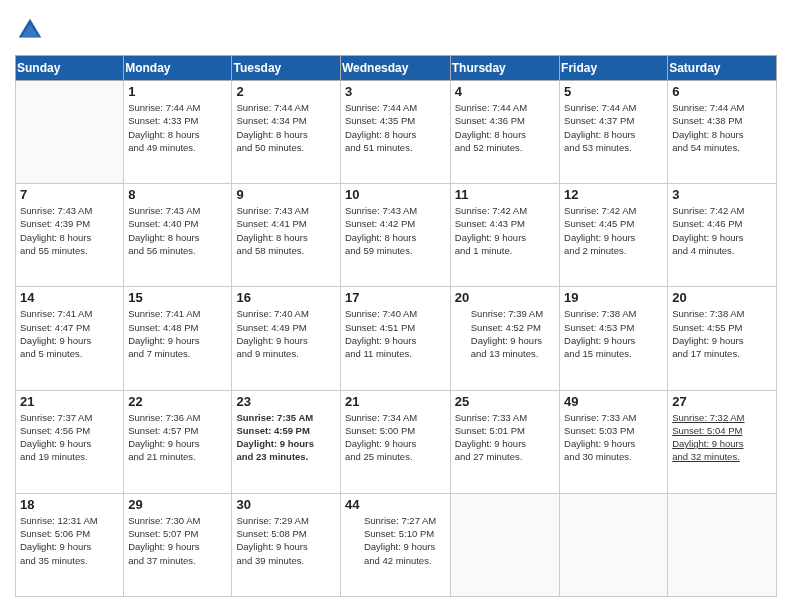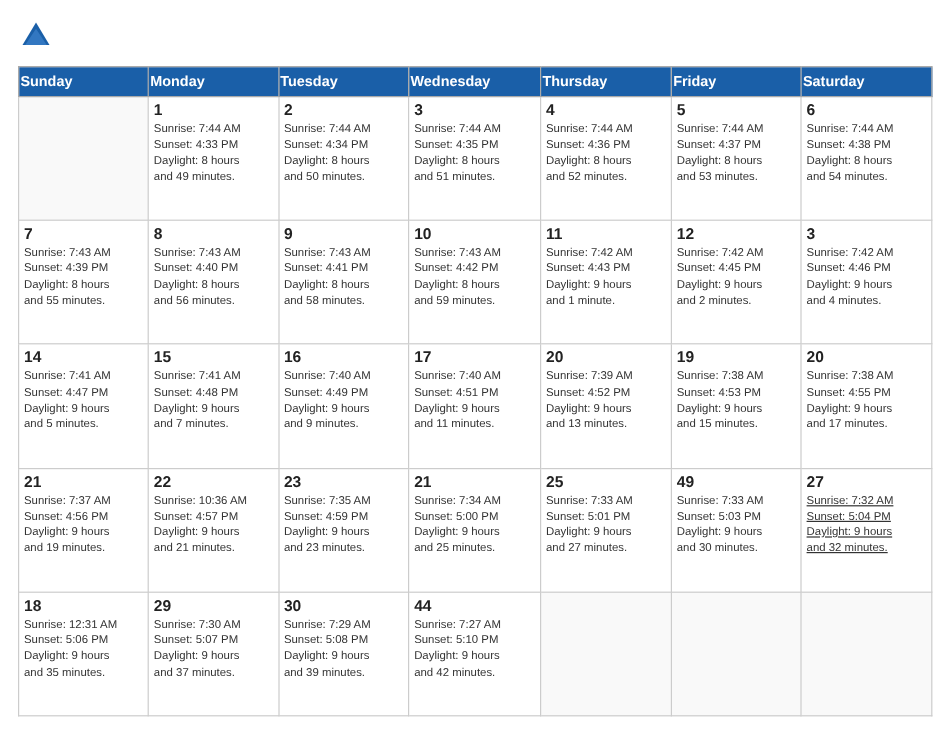--- a/index.html
+++ b/index.html
@@ -245,21 +245,21 @@
           </td>
           <td>
             <span class="day-number">17</span>
             <div class="day-info" style="white-space: pre-line;">Sunrise: 7:40 AM
 Sunset: 4:51 PM
 Daylight: 9 hours
 and 11 minutes.</div>
           </td>
           <td>
             <span class="day-number">20</span>
-            <div class="day-info" style="white-space: pre-line;">Sunrise: 7:39 AM
+            <div class="day-info" style="white-space: pre-line; margin-left: 16px;">Sunrise: 7:39 AM
 Sunset: 4:52 PM
 Daylight: 9 hours
 and 13 minutes.</div>
           </td>
           <td>
             <span class="day-number">19</span>
             <div class="day-info" style="white-space: pre-line;">Sunrise: 7:38 AM
 Sunset: 4:53 PM
 Daylight: 9 hours
 and 15 minutes.</div>
@@ -275,28 +275,28 @@
         <tr>
           <td>
             <span class="day-number">21</span>
             <div class="day-info" style="white-space: pre-line;">Sunrise: 7:37 AM
 Sunset: 4:56 PM
 Daylight: 9 hours
 and 19 minutes.</div>
           </td>
           <td>
             <span class="day-number">22</span>
-            <div class="day-info" style="white-space: pre-line;">Sunrise: 10:36 AM
+            <div class="day-info" style="white-space: pre-line;">Sunrise: 7:36 AM
 Sunset: 4:57 PM
 Daylight: 9 hours
 and 21 minutes.</div>
           </td>
           <td>
             <span class="day-number">23</span>
-            <div class="day-info" style="white-space: pre-line;">Sunrise: 7:35 AM
+            <div class="day-info" style="white-space: pre-line; font-weight: bold;">Sunrise: 7:35 AM
 Sunset: 4:59 PM
 Daylight: 9 hours
 and 23 minutes.</div>
           </td>
           <td>
             <span class="day-number">21</span>
             <div class="day-info" style="white-space: pre-line;">Sunrise: 7:34 AM
 Sunset: 5:00 PM
 Daylight: 9 hours
 and 25 minutes.</div>
@@ -340,21 +340,21 @@
           </td>
           <td>
             <span class="day-number">30</span>
             <div class="day-info" style="white-space: pre-line;">Sunrise: 7:29 AM
 Sunset: 5:08 PM
 Daylight: 9 hours
 and 39 minutes.</div>
           </td>
           <td>
             <span class="day-number">44</span>
-            <div class="day-info" style="white-space: pre-line;">Sunrise: 7:27 AM
+            <div class="day-info" style="white-space: pre-line; margin-left: 19px;">Sunrise: 7:27 AM
 Sunset: 5:10 PM
 Daylight: 9 hours
 and 42 minutes.</div>
           </td>
           <td class="empty"></td>
           <td class="empty"></td>
           <td class="empty"></td>
         </tr>
       </tbody>
   </table>

